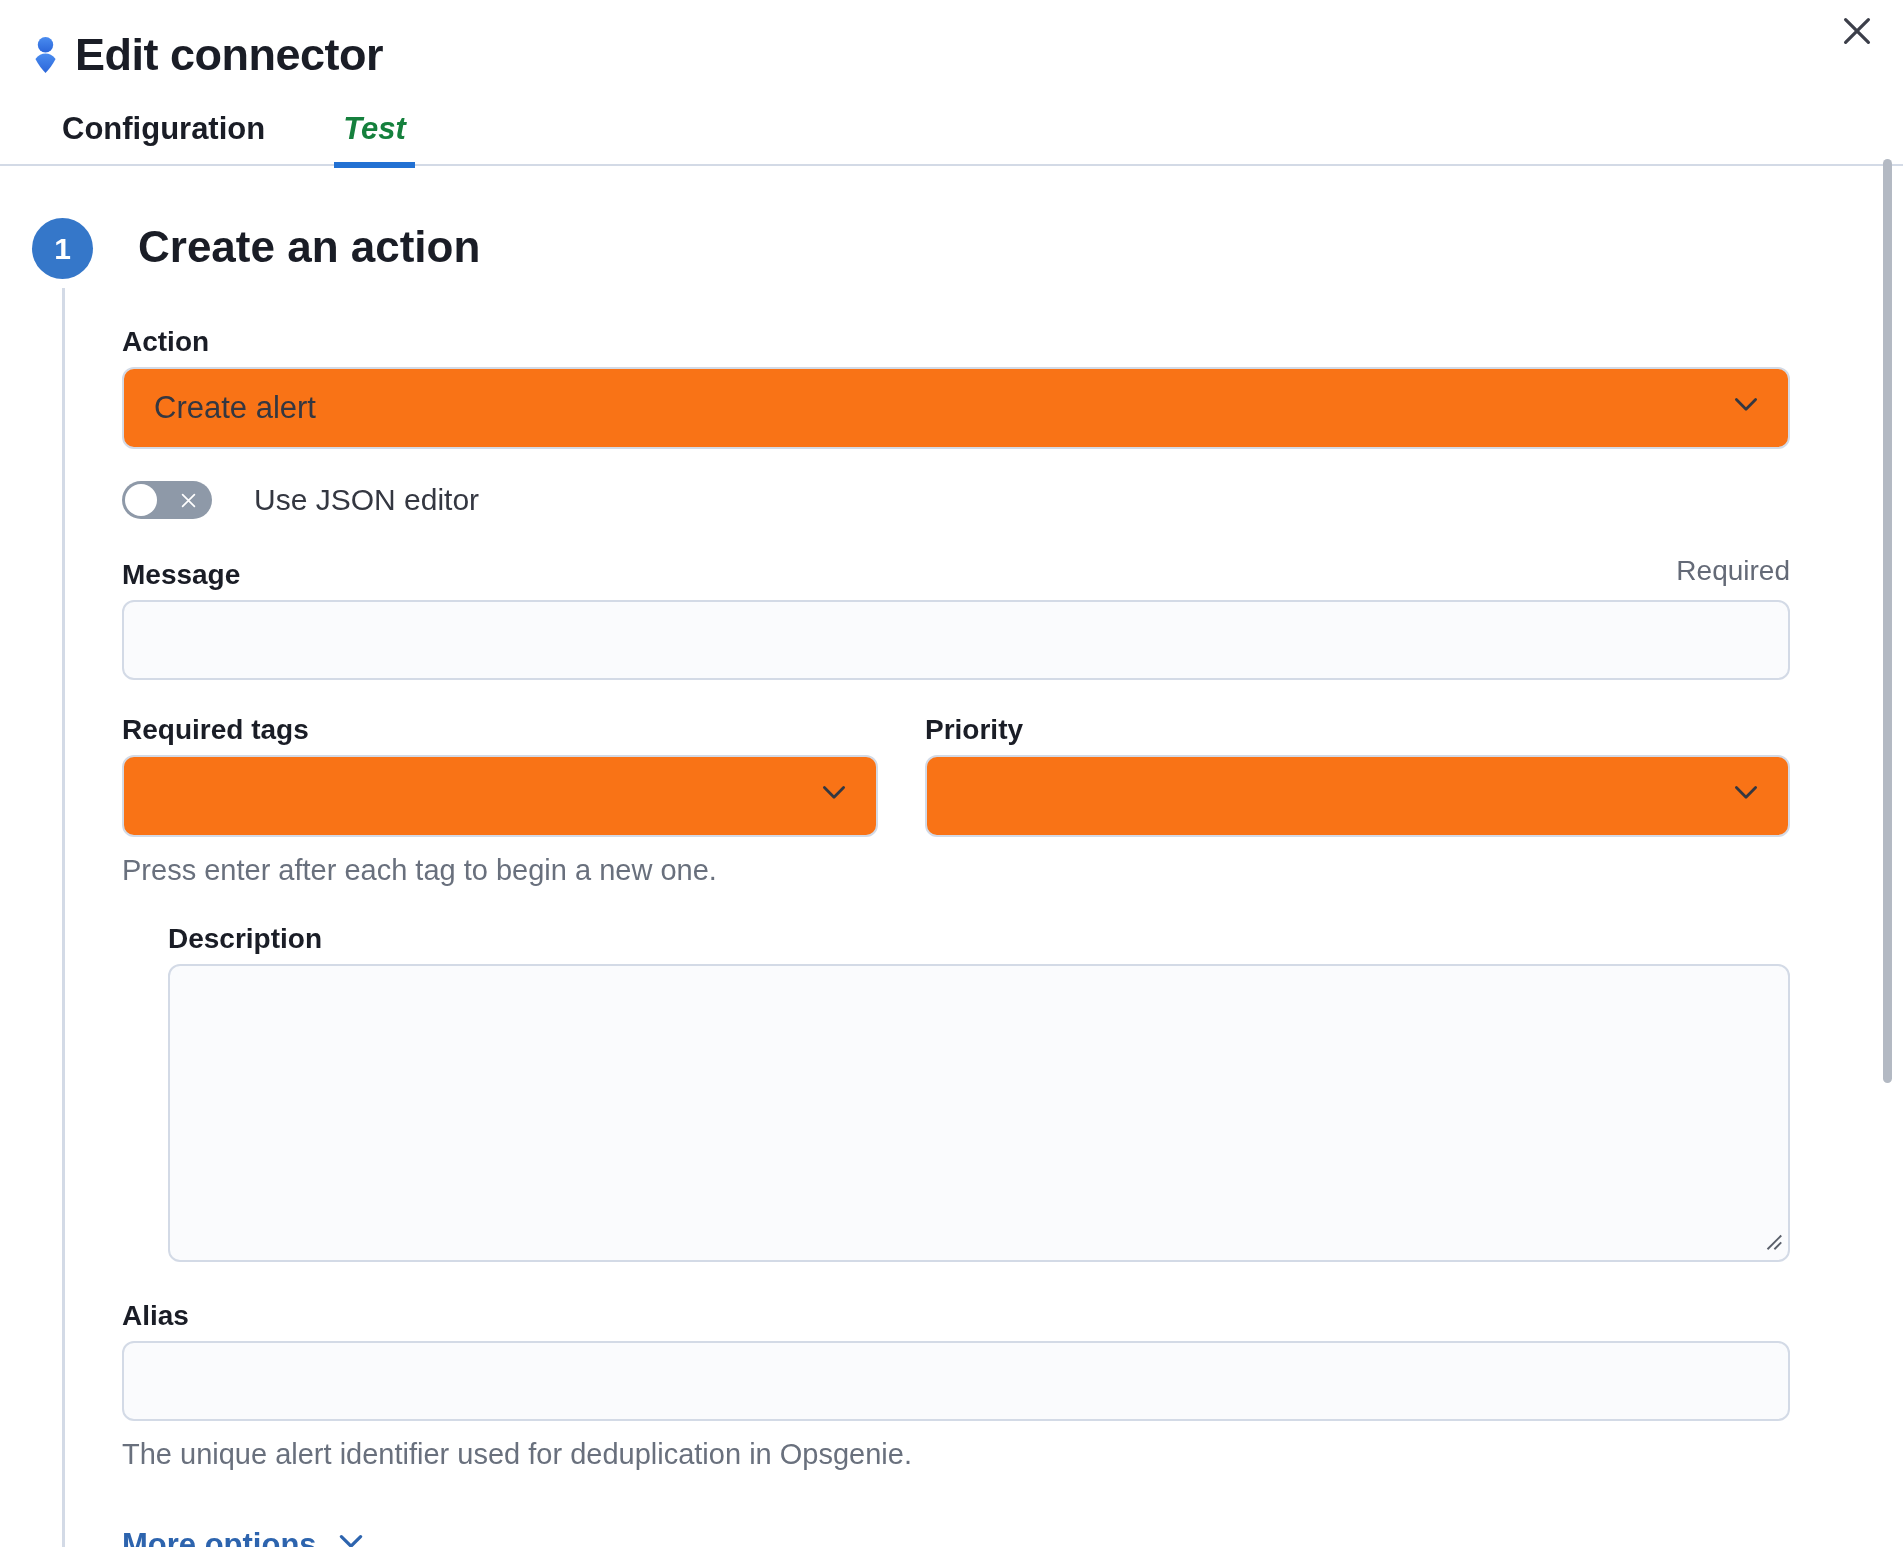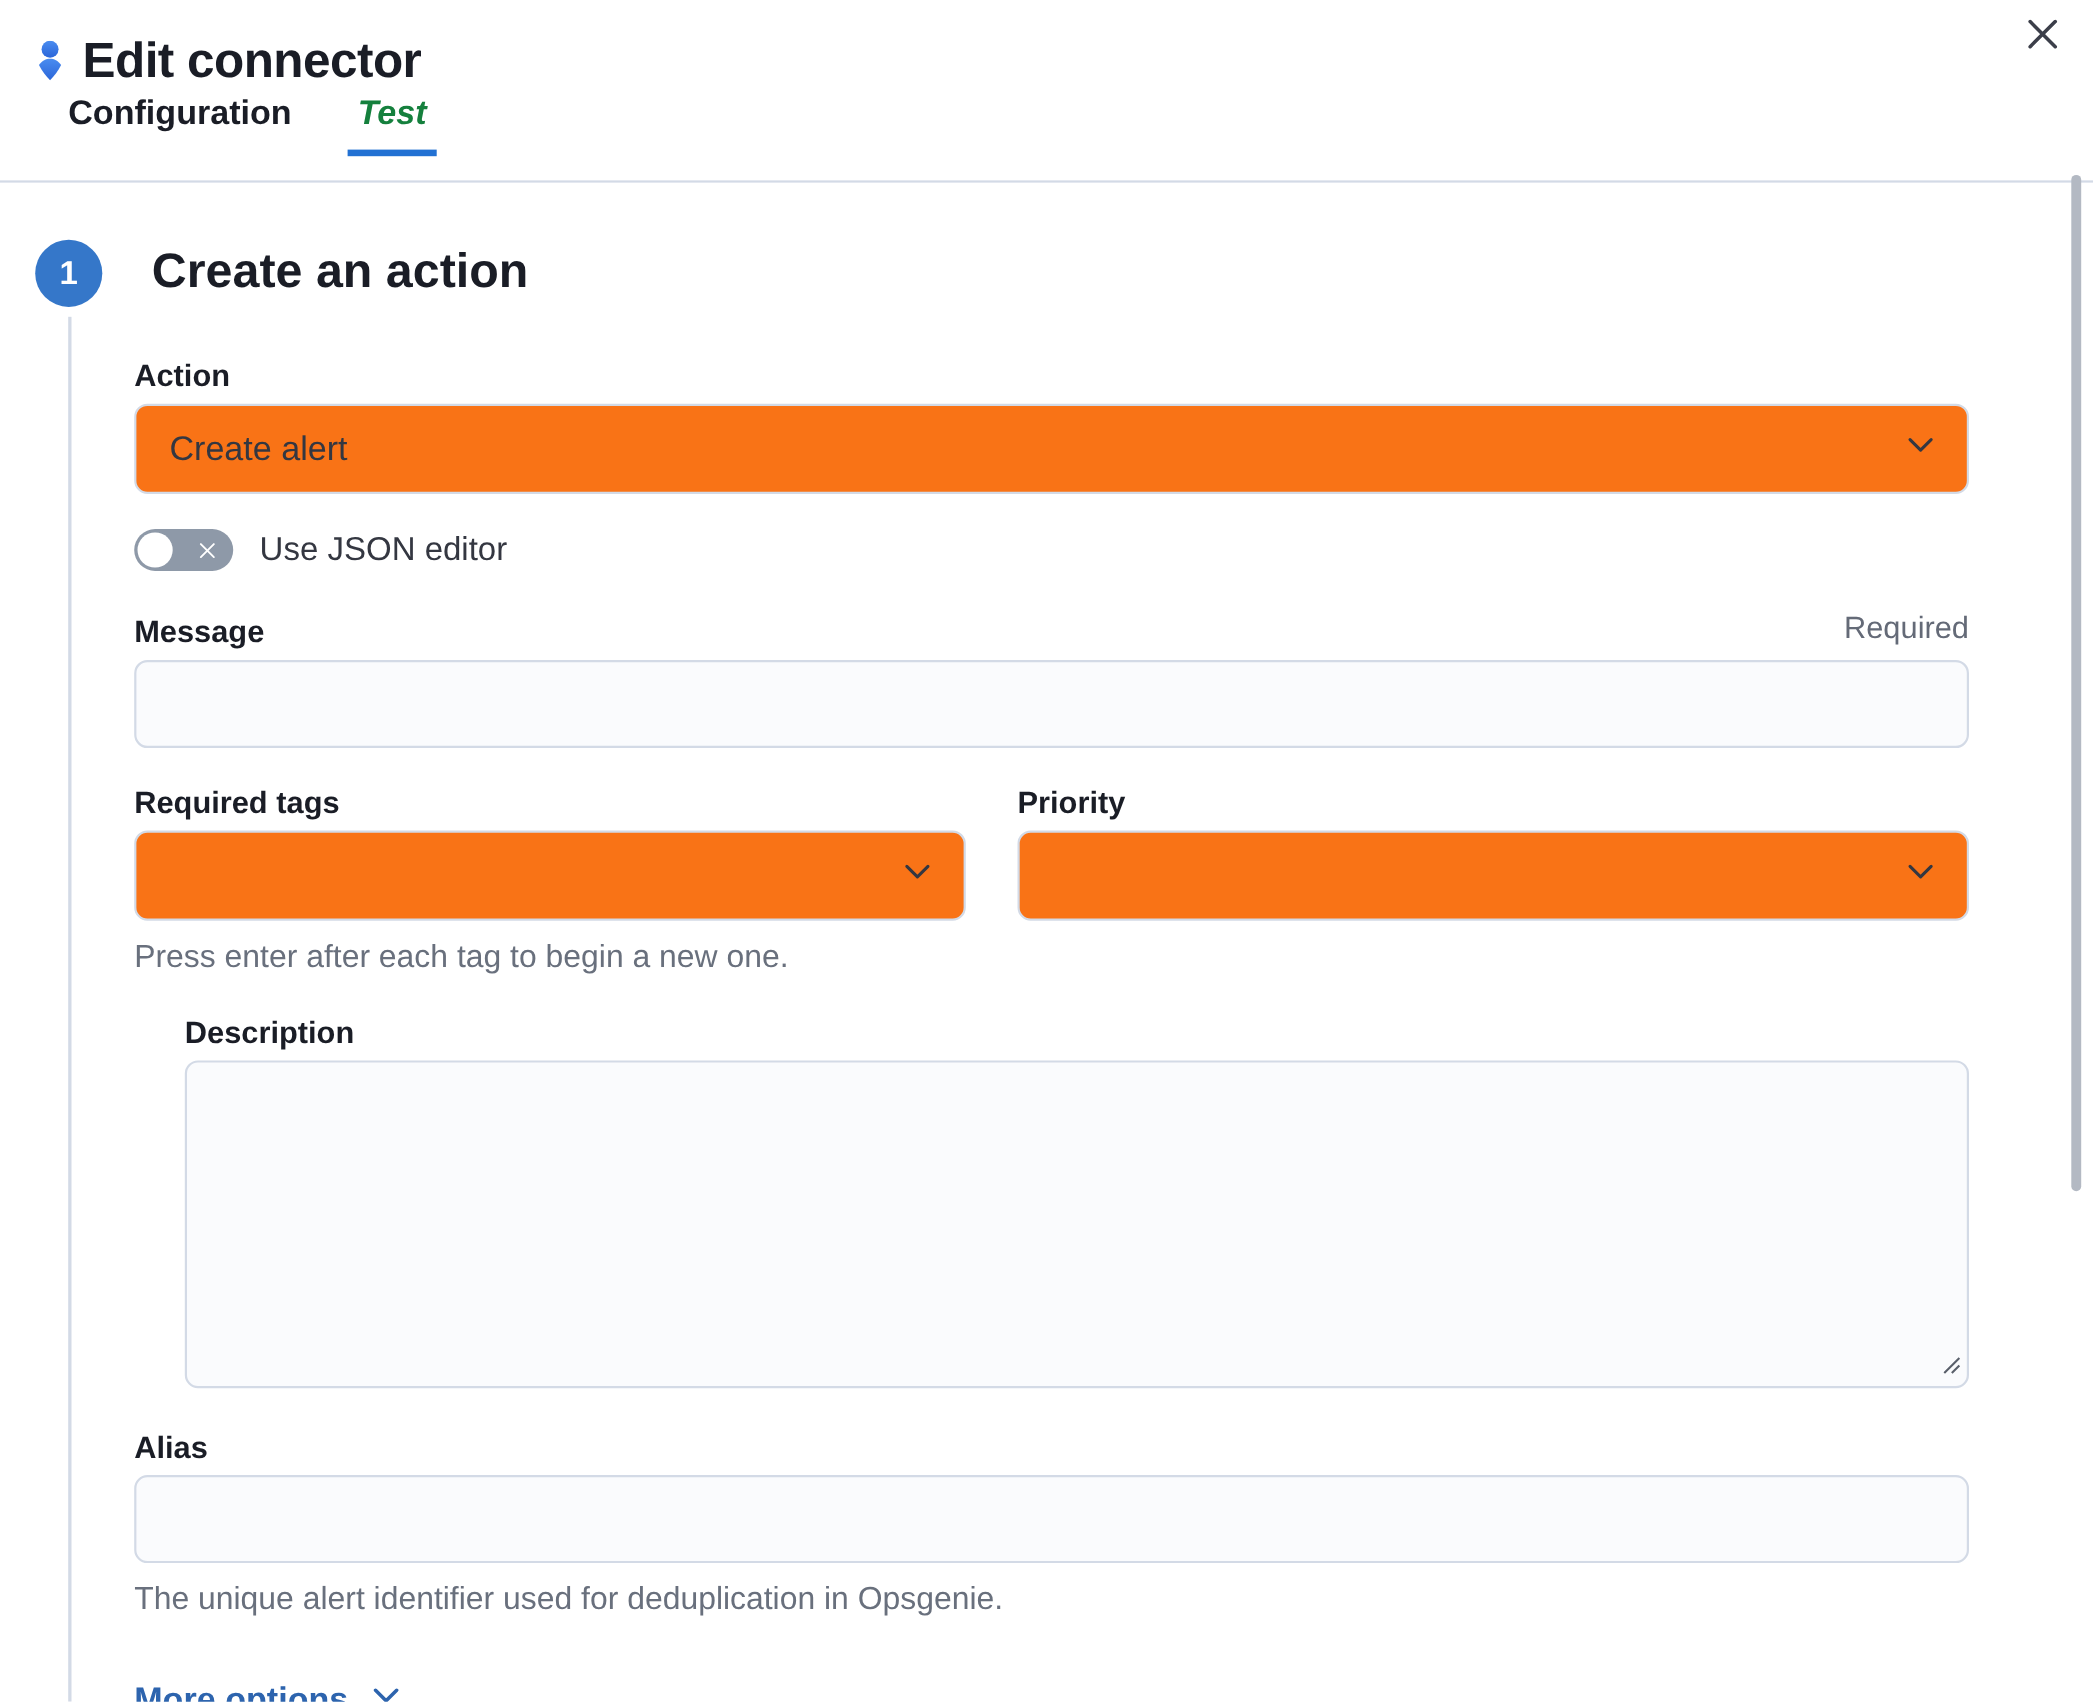--- a/index.html
+++ b/index.html
@@ -21,21 +21,21 @@
     position:relative;
   }
   .header-row{ display:flex; align-items:center; gap:17px; }
   .connector-icon{ width:25px; height:37px; display:inline-flex; }
   .flyout-title{ font-size:45px; font-weight:700; letter-spacing:-0.5px; line-height:50px; }
   .close-btn{
     position:absolute; top:8px; right:22px;
     width:48px; height:48px; display:flex; align-items:center; justify-content:center;
     background:transparent; border:none; cursor:pointer; padding:0;
   }
-  .tabs{ display:flex; gap:42px; margin-top:6px; padding-left:20px; }
+  .tabs{ display:flex; gap:60px; margin-top:32px; padding-left:20px; }
   .tab{
     font-size:31px; font-weight:700; line-height:34px;
     padding:0 9px 16px 9px;
     border-bottom:6px solid transparent;
     cursor:pointer;
   }
   .tab.active{ color:#15803d; border-bottom-color:#2271d3;font-style:italic; }
 
   
   .step-circle{
@@ -84,21 +84,21 @@
     background:#fafbfd; border:2px solid #d3dae6; border-radius:12px;
     resize:none; outline:none; padding:20px 28px;
     font-size:31px; color:#343741;
     font-family:"Liberation Sans","DejaVu Sans",sans-serif;
   }
   .resize-handle{ position:absolute; right:6px; bottom:6px; }
 
   .help-text{ font-size:29px; color:#69707d; line-height:34px; margin-top:16px; }
 
   .mt-action{ margin-top:54px; }
-  .toggle-row{ margin-top:32px; display:flex; align-items:center; gap:24px; }
+  .toggle-row{ margin-top:32px; display:flex; align-items:center; gap:42px; }
   .mt-message{ margin-top:36px; }
   .mt-cols{ margin-top:38px; }
   .mt-desc{ margin-top:40px;padding-left:46px; }
   .mt-alias{ margin-top:42px; }
   .mt-more{ margin-top:54px; }
 
   .two-cols{ display:grid; grid-template-columns:756px 1fr; column-gap:47px; }
 
   
   .switch{

